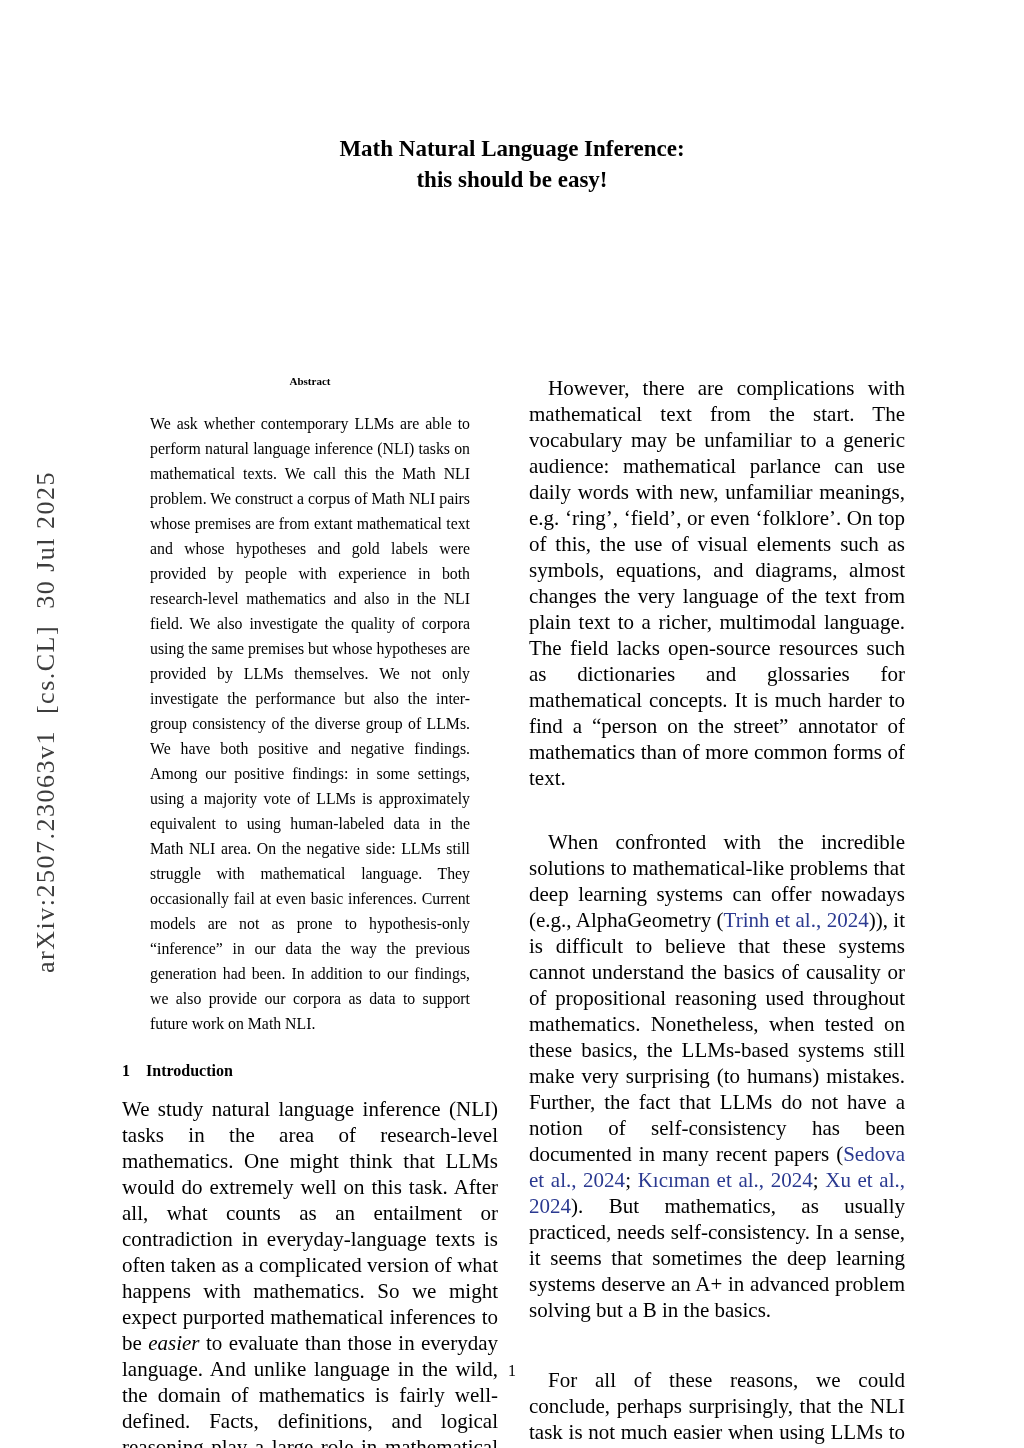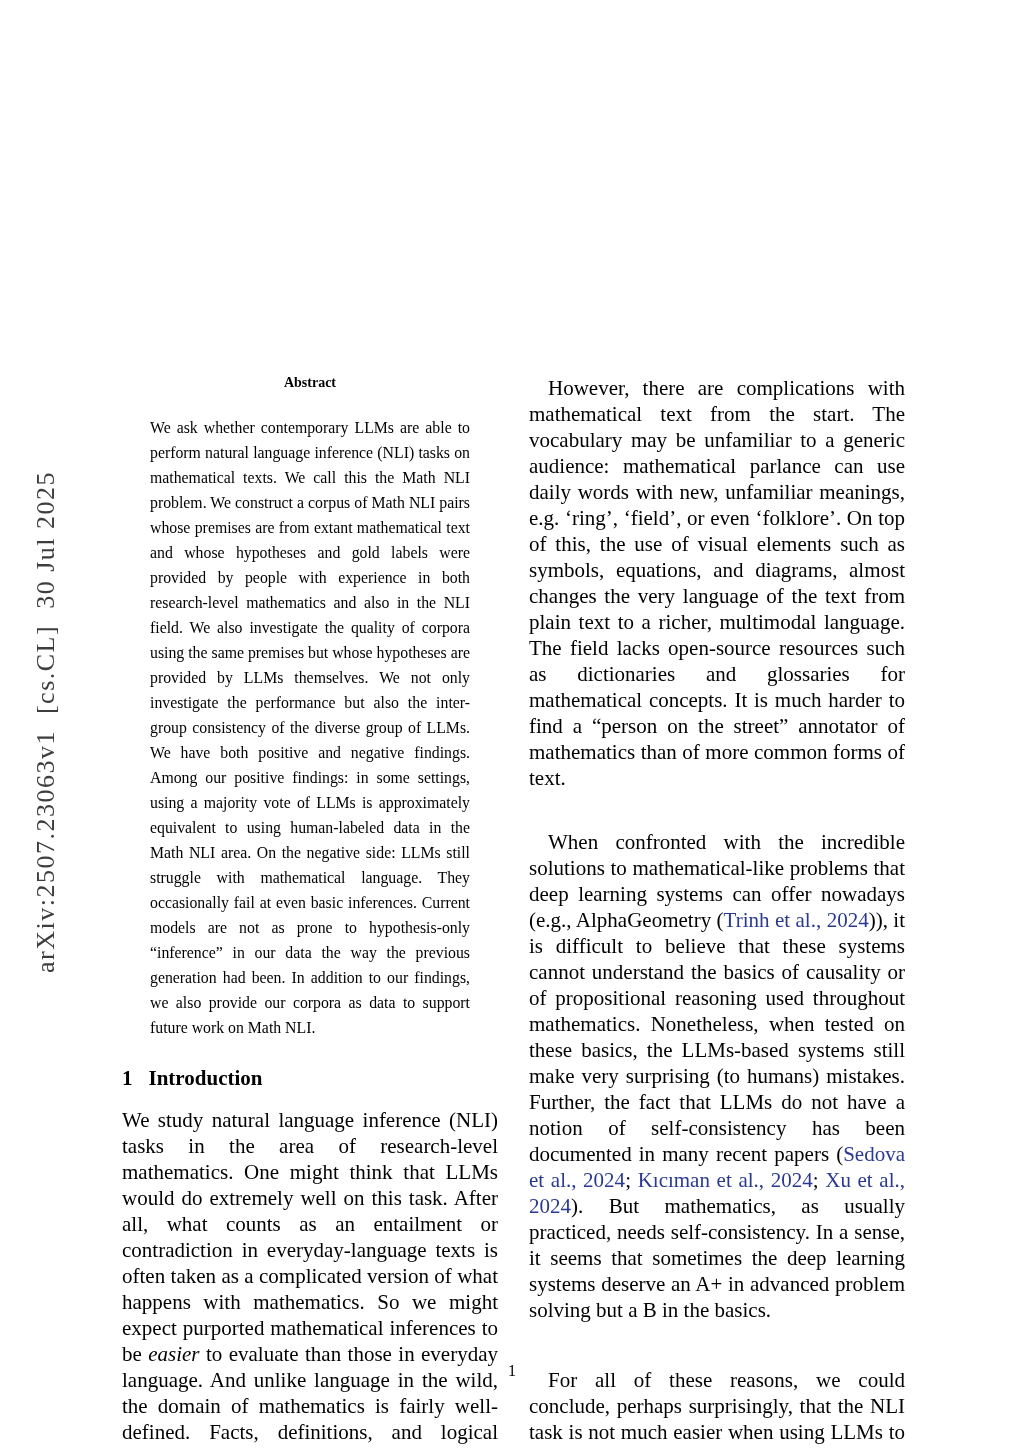--- a/index.html
+++ b/index.html
@@ -62,33 +62,33 @@
     gap: 31px;
   }
   .column { flex: 1 1 0; min-width: 0; }
 
   .abstract {
     width: 320px;
     margin: 0 auto 26px auto;
   }
   .abstract-heading {
     text-align: center;
-    font-size: 14px;
+    font-size: 11px;
     font-weight: bold;
     margin-bottom: 24px;
   }
   .abstract-text {
     font-size: 15.8px;
     line-height: 25px;
     text-align: justify;
     hyphens: auto;
   }
 
   .section-heading {
-    font-size: 21px;
+    font-size: 16px;
     font-weight: bold;
     margin: 6px 0 16px 0;
   }
   .section-number { margin-right: 16px; }
 
   .body-text {
     font-size: 21px;
     line-height: 26px;
     text-align: justify;
     hyphens: auto;
@@ -115,20 +115,24 @@
   .page-number { font-size: 16px; }
 </style>
 </head>
 <body>
 
 <div class="page">
 
   <div class="arxiv-watermark">arXiv:2507.23063v1  [cs.CL]  30 Jul 2025</div>
 
   <header class="paper-header">
+    <h1 class="paper-title">
+        <span class="title-line">Math Natural Language Inference:</span>
+        <span class="title-line">this should be easy!</span>
+      </h1>
   </header>
 
   <main class="columns">
 
     <section class="column column-left">
       <div class="abstract">
         <h2 class="abstract-heading">Abstract</h2>
         <p class="abstract-text">We ask whether contemporary LLMs are able to perform natural language inference (NLI) tasks on mathematical texts. We call this the Math NLI problem. We construct a corpus of Math NLI pairs whose premises are from extant mathematical text and whose hypotheses and gold labels were provided by people with experience in both research-level mathematics and also in the NLI field. We also investigate the quality of corpora using the same premises but whose hypotheses are provided by LLMs themselves. We not only investigate the performance but also the inter-group consistency of the diverse group of LLMs. We have both positive and negative findings. Among our positive findings: in some settings, using a majority vote of LLMs is approximately equivalent to using human-labeled data in the Math NLI area. On the negative side: LLMs still struggle with mathematical language. They occasionally fail at even basic inferences. Current models are not as prone to hypothesis-only “inference” in our data the way the previous generation had been. In addition to our findings, we also provide our corpora as data to support future work on Math NLI.</p>
       </div>
       <h3 class="section-heading"><span class="section-number">1</span><span class="section-title">Introduction</span></h3>

